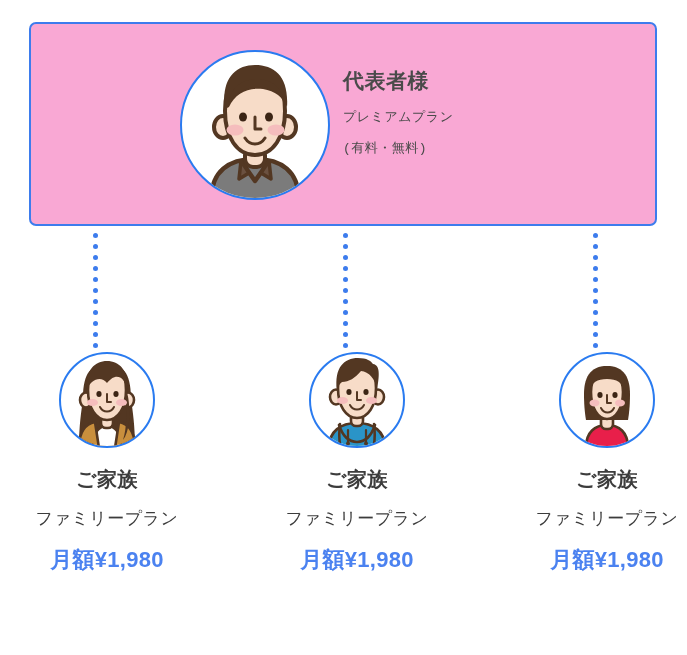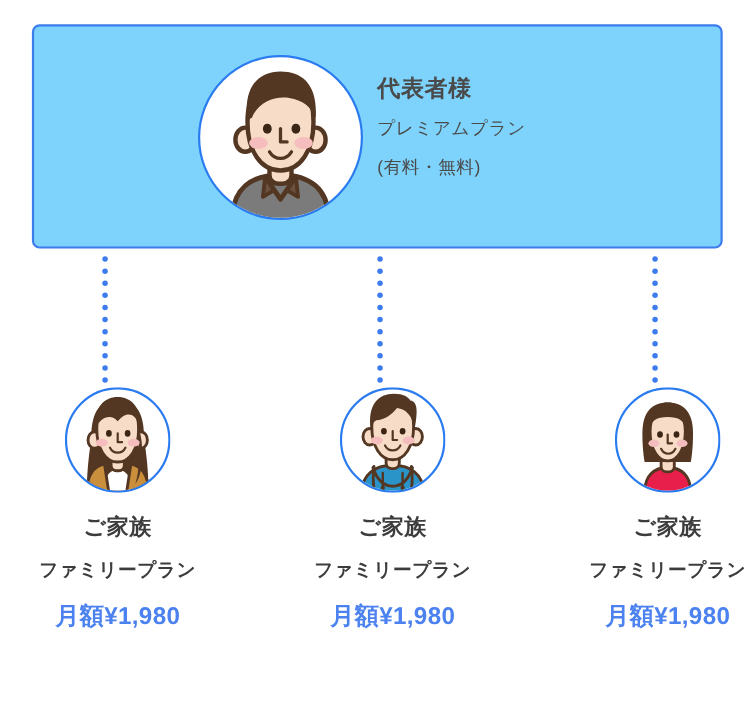--- a/index.html
+++ b/index.html
@@ -18,21 +18,21 @@
   
   .rep-card {
     position: absolute;
     left: 29px;
     top: 22px;
     width: 628px;
     height: 204px;
     box-sizing: border-box;
     border: 2px solid #3d7ced;
     border-radius: 7px;
-    background: #7dd3fc;
+    background: #f9a8d4;
   }
 
   .rep-avatar {
     position: absolute;
     left: 148px;
     top: 25px;
     width: 152px;
     height: 152px;
   }
 
@@ -46,28 +46,28 @@
   .rep-title {
     font-size: 21px;
     font-weight: bold;
     color: #4a4a4a;
     line-height: 1;
     margin: 0 0 19px 0;
     letter-spacing: 0.5px;
   }
 
   .rep-line {
-    font-size: 16px;
+    font-size: 13px;
     font-weight: normal;
     color: #4a4a4a;
     line-height: 1;
     margin: 0 0 19px 0;
     letter-spacing: 0.5px;
   }
-  .rep-line:last-child { margin-bottom: 0; }
+  .rep-line:last-child { margin-bottom: 0; font-family: Liberation Mono, monospace; }
 
   
   .connector {
     position: absolute;
     width: 5px;
     top: 233px;
     height: 118px;
   }
   .connector .dot {
     position: absolute;
@@ -99,21 +99,21 @@
     font-size: 20px;
     font-weight: bold;
     color: #3c3c3c;
     line-height: 1;
     letter-spacing: 0.5px;
   }
 
   .fam-plan {
     margin-top: 21px;
     font-size: 17px;
-    font-weight: bold;
+    font-weight: normal;
     color: #3c3c3c;
     line-height: 1;
     letter-spacing: 0.5px;
   }
 
   .fam-price {
     margin-top: 22px;
     font-size: 22px;
     font-weight: bold;
     color: #4b82f0;

